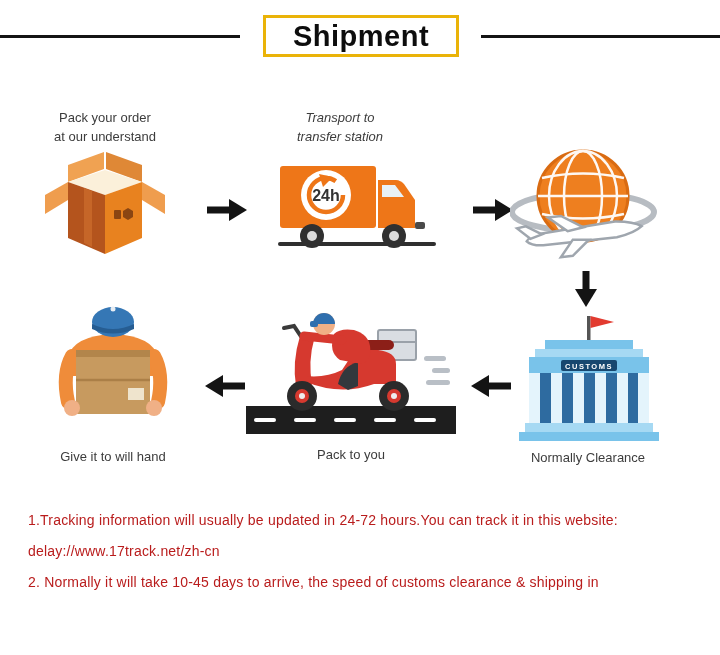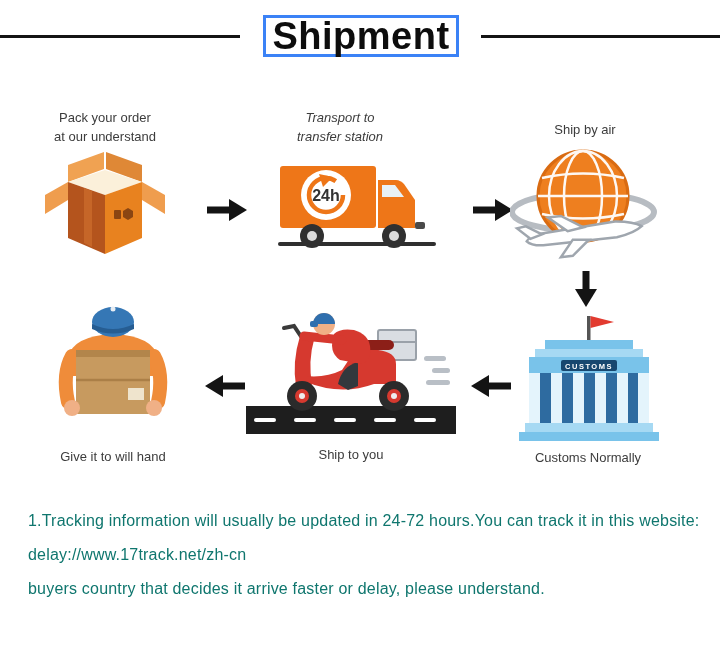--- a/index.html
+++ b/index.html
@@ -5,30 +5,30 @@
   * { margin:0; padding:0; box-sizing:border-box; }
   html,body { background:#ffffff; }
   body { font-family:"Liberation Sans", sans-serif; }
   .page { position:relative; width:720px; height:655px; background:#fff; overflow:hidden; margin:0 auto; }
 
   .rule { position:absolute; top:35px; height:3px; background:#141414; }
   .rule.left  { left:0;   width:240px; }
   .rule.right { left:481px; width:239px; }
 
   .title-box { position:absolute; left:263px; top:15px; width:196px; height:42px;
-    border:3px solid #3b82f6; background:#fff; display:flex; align-items:center;
-    justify-content:center; font-size:38px; font-weight:bold; color:#0d0d0d; letter-spacing:.5px; }
+    border:3px solid #eab308; background:#fff; display:flex; align-items:center;
+    justify-content:center; font-size:29px; font-weight:bold; color:#0d0d0d; letter-spacing:.5px; }
 
   .step-label { position:absolute; text-align:center; font-size:13px; color:#3c3c3c;
     line-height:1.45; white-space:pre-line; }
 
   .icon { position:absolute; display:block; }
 
   .note-block { position:absolute; left:28px; top:511px; width:678px; }
-  .note-line { font-size:16px; color:#0f766e; margin-bottom:13px; letter-spacing:.2px; line-height:1.3; }
+  .note-line { font-size:14px; color:#b91c1c; margin-bottom:13px; letter-spacing:.2px; line-height:1.3; }
 </style>
 </head>
 <body>
 
 <div class="page">
 
   <div class="rule left"></div>
   <div class="title-box">
     <span>Shipment</span>
   </div>
@@ -72,21 +72,20 @@
       <circle cx="34" cy="84" r="5" fill="#dcdcdc"></circle>
     <circle cx="116" cy="84" r="12" fill="#303030"></circle>
       <circle cx="116" cy="84" r="5" fill="#dcdcdc"></circle>
   </svg>
 
   <svg class="icon" style="left:470px; top:196px;" width="46" height="28" viewBox="0 0 46 28">
     <path d="M3 14 H27" stroke="#141414" stroke-width="7"></path>
     <polygon points="25,3 43,14 25,25" fill="#141414"></polygon>
   </svg>
 
-  <div class="step-label" style="left:515px; top:121px; width:140px;">Ship by air</div>
   <svg class="icon" style="left:510px; top:138px;" width="150" height="128" viewBox="0 0 150 128">
     <ellipse cx="73" cy="74" rx="71" ry="19" fill="none" stroke="#b7bcc2" stroke-width="6"></ellipse>
     <circle cx="73" cy="58" r="45" fill="#ee7f1f" stroke="#d96b12" stroke-width="3"></circle>
     <g fill="none" stroke="#ffffff" stroke-width="2.5" opacity="0.95">
       <ellipse cx="73" cy="58" rx="19" ry="45"></ellipse>
       <ellipse cx="73" cy="58" rx="34" ry="45"></ellipse>
       <path d="M32 40 Q73 31 114 40"></path>
       <path d="M28 58 L118 58"></path>
       <path d="M32 76 Q73 85 114 76"></path>
     </g>
@@ -116,21 +115,21 @@
       <rect x="13" y="61" width="11" height="50"></rect>
       <rect x="35" y="61" width="11" height="50"></rect>
       <rect x="57" y="61" width="11" height="50"></rect>
       <rect x="79" y="61" width="11" height="50"></rect>
       <rect x="101" y="61" width="11" height="50"></rect>
       <rect x="122" y="61" width="11" height="50"></rect>
     </g>
     <rect x="9" y="111" width="128" height="9" fill="#a6d9f3"></rect>
     <rect x="3" y="120" width="140" height="9" fill="#79c3ea"></rect>
   </svg>
-  <div class="step-label" style="left:515px; top:449px; width:146px;">Customs Normally</div>
+  <div class="step-label" style="left:515px; top:449px; width:146px;">Normally Clearance</div>
 
   <svg class="icon" style="left:468px; top:372px;" width="46" height="28" viewBox="0 0 46 28">
     <path d="M43 14 H19" stroke="#141414" stroke-width="7"></path>
     <polygon points="21,3 3,14 21,25" fill="#141414"></polygon>
   </svg>
 
   <svg class="icon" style="left:246px; top:300px;" width="210" height="142" viewBox="0 0 210 142">
     <g fill="#b9bfc6">
       <rect x="178" y="56" width="22" height="5" rx="2.5"></rect>
       <rect x="186" y="68" width="18" height="5" rx="2.5"></rect>
@@ -156,21 +155,21 @@
     <circle cx="148" cy="96" r="15" fill="#2b2b2b"></circle>
       <circle cx="148" cy="96" r="7" fill="#d6392f"></circle>
       <circle cx="148" cy="96" r="3" fill="#eeeeee"></circle>
     <path d="M112 62 Q96 66 92 84 L102 90 L112 86 Z" fill="#33383d"></path>
     <path d="M88 34 Q82 52 94 60 L116 64 Q126 60 124 46 Q122 34 108 30 Q94 28 88 34 Z" fill="#d6392f"></path>
     <path d="M96 40 L58 36" stroke="#d6392f" stroke-width="9" stroke-linecap="round"></path>
     <circle cx="78" cy="24" r="11" fill="#f0b086"></circle>
     <path d="M67 24 a11 11 0 0 1 22 0 z" fill="#2f6fae"></path>
     <rect x="64" y="21" width="8" height="6" rx="2" fill="#2f6fae"></rect>
   </svg>
-  <div class="step-label" style="left:281px; top:446px; width:140px;">Ship to you</div>
+  <div class="step-label" style="left:281px; top:446px; width:140px;">Pack to you</div>
 
   <svg class="icon" style="left:202px; top:372px;" width="46" height="28" viewBox="0 0 46 28">
     <path d="M43 14 H19" stroke="#141414" stroke-width="7"></path>
     <polygon points="21,3 3,14 21,25" fill="#141414"></polygon>
   </svg>
 
   <svg class="icon" style="left:52px; top:300px;" width="122" height="140" viewBox="0 0 122 140">
     <path d="M16 58 Q20 36 61 34 Q102 36 106 58 L106 76 L16 76 Z" fill="#ef8c3a"></path>
     <ellipse cx="61" cy="22" rx="21" ry="15" fill="#3577b5"></ellipse>
     <path d="M40 24 Q61 34 82 24 L82 29 Q61 38 40 29 Z" fill="#265d92"></path>
@@ -182,16 +181,16 @@
     <line x1="24" y1="80" x2="98" y2="80" stroke="#ab7f47" stroke-width="2.5"></line>
     <rect x="76" y="88" width="16" height="12" fill="#efe4cd"></rect>
     <circle cx="20" cy="108" r="8" fill="#f0b086"></circle>
     <circle cx="102" cy="108" r="8" fill="#f0b086"></circle>
   </svg>
   <div class="step-label" style="left:37px; top:448px; width:152px;">Give it to will hand</div>
 
   <div class="note-block">
     <p class="note-line">1.Tracking information will usually be updated in 24-72 hours.You can track it in this website:</p>
     <p class="note-line">delay://www.17track.net/zh-cn</p>
-    <p class="note-line">buyers country that decides it arrive faster or delay, please understand.</p>
+    <p class="note-line">2. Normally it will take 10-45 days to arrive, the speed of customs clearance &amp; shipping in</p>
   </div>
 
 </div>
 
 </body></html>

